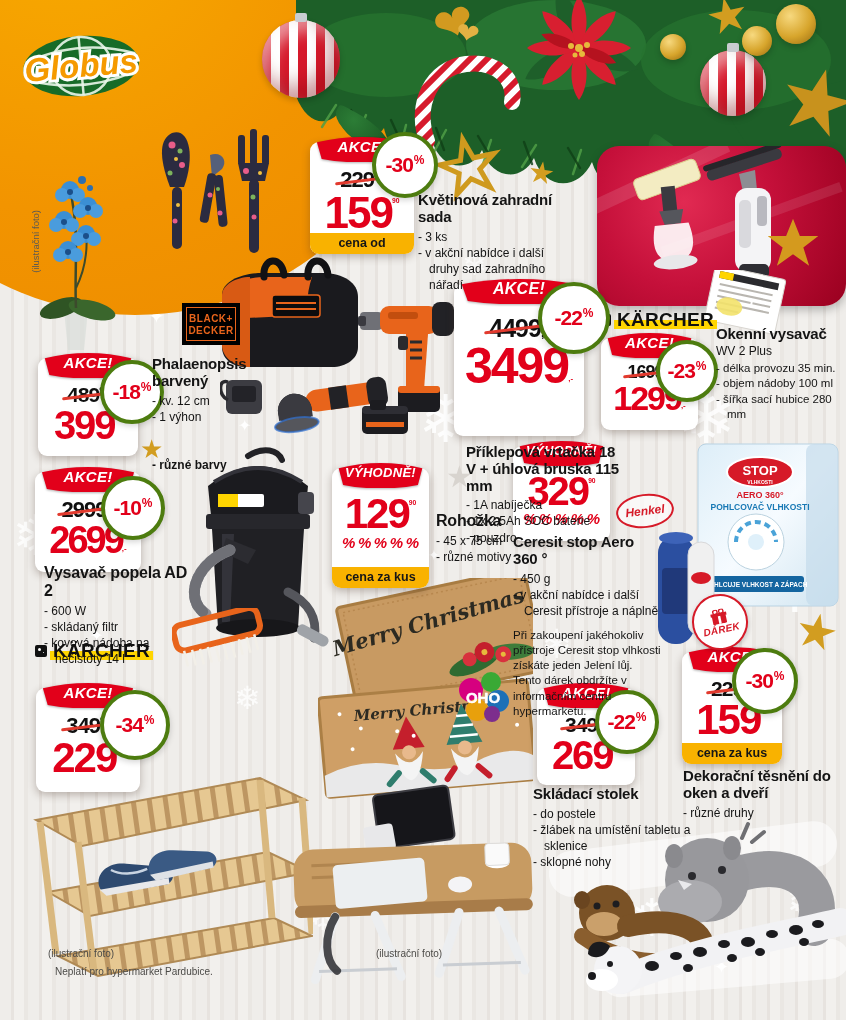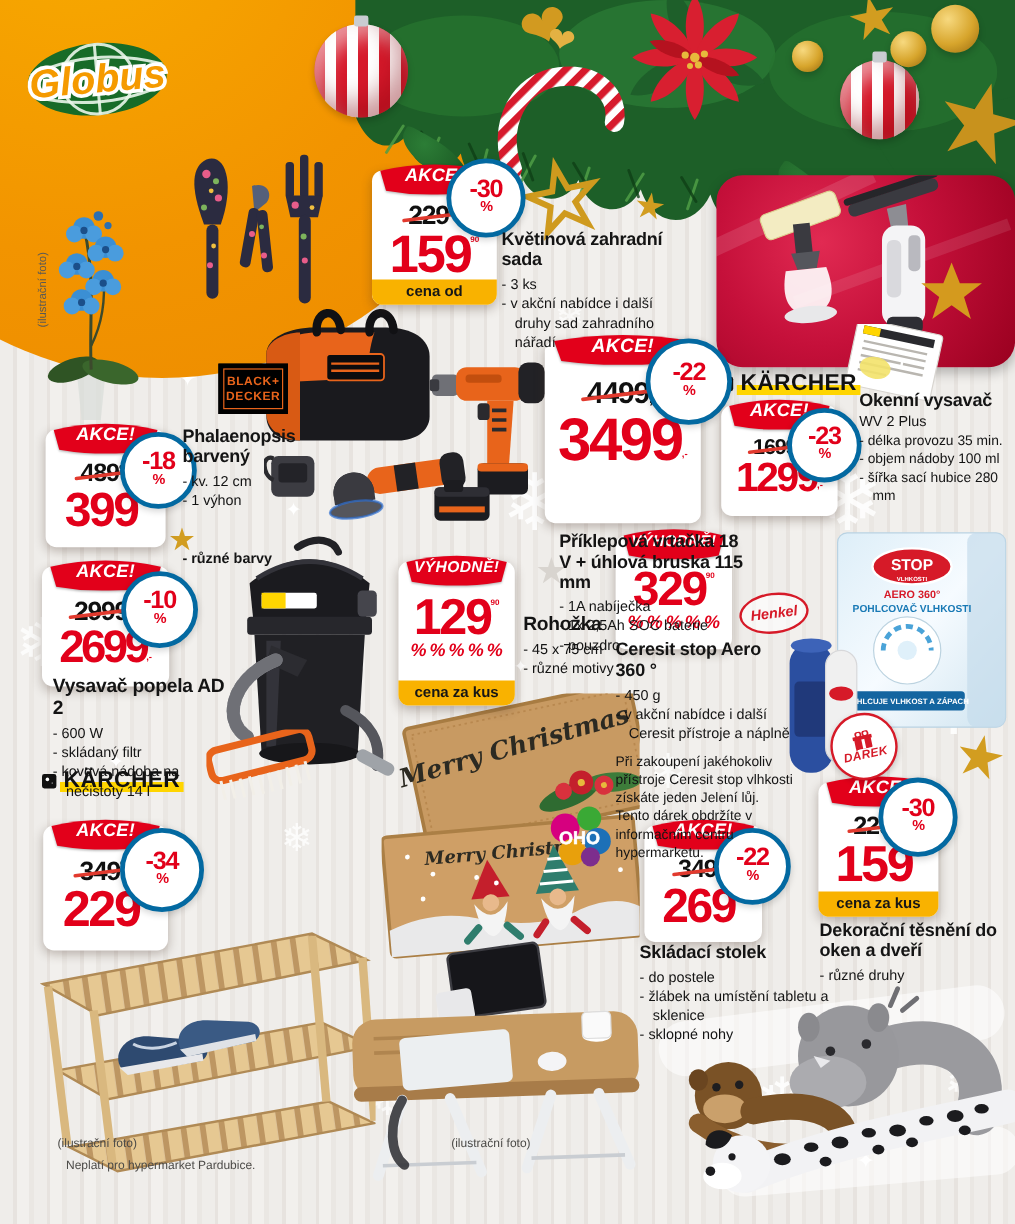--- a/index.html
+++ b/index.html
@@ -35,23 +35,23 @@
   
   .globus{left:14px;top:26px;width:134px;height:78px;z-index:5;}
   
   .pbadge{position:absolute;z-index:7;background:#fff;border-radius:9px;text-align:center;
     box-shadow:0 3px 9px rgba(70,50,35,.33);}
   .ribbon{position:absolute;top:-7px;left:4px;right:4px;height:27px;z-index:2;}
   .ribbon svg{width:100%;height:100%;display:block;filter:drop-shadow(0 1px 1px rgba(0,0,0,.3));}
   .rtext{position:absolute;top:0;left:0;right:0;color:#fff;font-weight:bold;font-style:italic;
     font-size:15px;line-height:24px;letter-spacing:.3px;}
   .rtext.small{font-size:13px;}
-  .circ{position:absolute;z-index:3;background:#fff;border:4px solid #0369a1;border-radius:50%;
+  .circ{position:absolute;z-index:3;background:#fff;border:4px solid #4d7c0f;border-radius:50%;
     color:#e2001a;font-weight:bold;display:flex;align-items:center;justify-content:center;
-    box-shadow:0 2px 6px rgba(0,0,0,.18);flex-direction:column;}
+    box-shadow:0 2px 6px rgba(0,0,0,.18);}
   .dnum{font-size:21px;letter-spacing:-1px;}
   .dpct{font-size:12px;display:inline-block;transform:translateY(-5px);margin-left:1px;}
   .prices{padding-top:25px;}
   .oldp{display:inline-block;position:relative;font-weight:bold;color:#101010;white-space:nowrap;}
   .oldp .om{letter-spacing:-1px;}
   .oldp .od{font-size:55%;vertical-align:top;position:relative;top:2px;}
   .oldp.dash .od{font-size:80%;vertical-align:baseline;top:0;}
   .oldp::after{content:"";position:absolute;left:-5px;right:-9px;top:46%;height:3px;background:#e23a2e;
     transform:rotate(-7deg);border-radius:2px;}
   .newp{color:#e2001a;font-weight:bold;line-height:.88;white-space:nowrap;margin-top:1px;}

